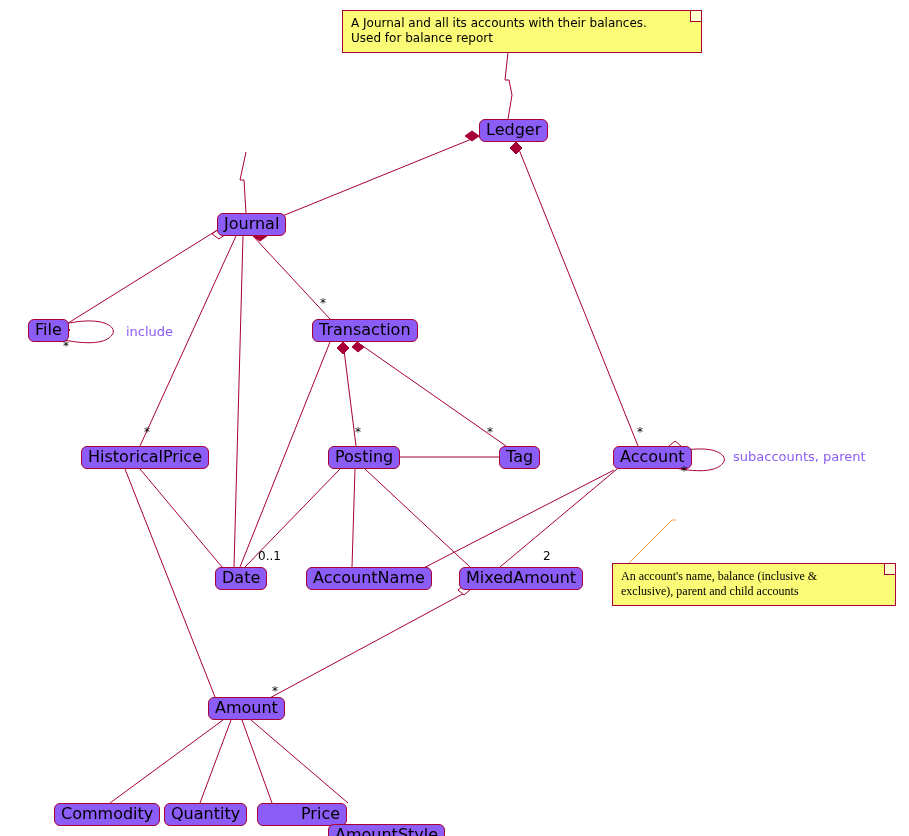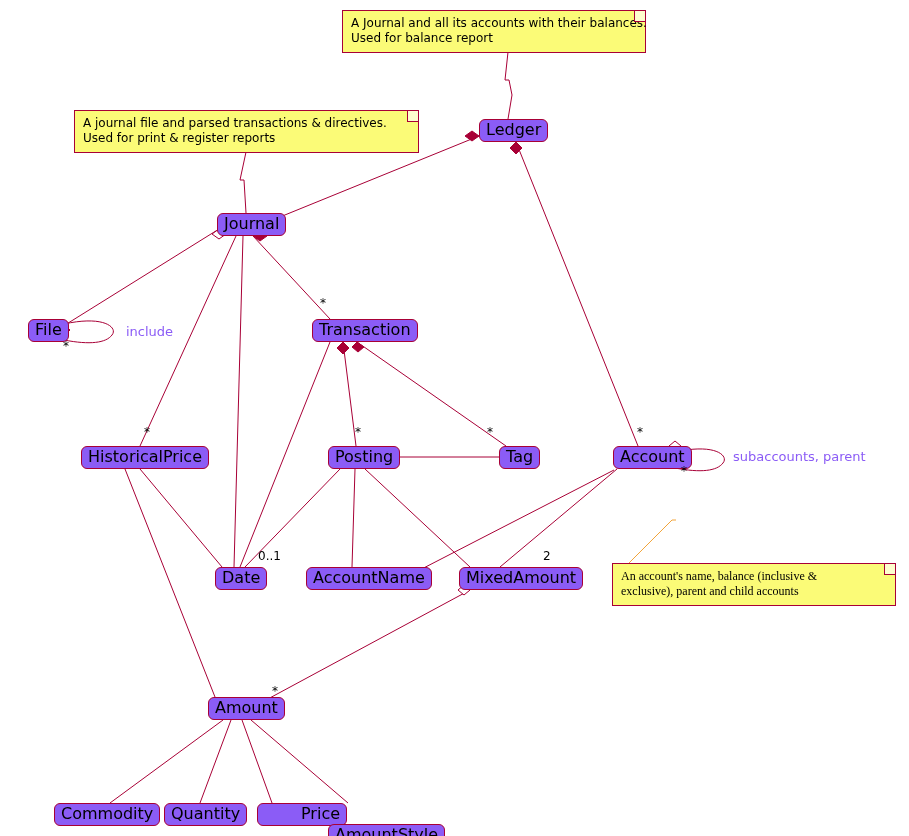--- a/index.html
+++ b/index.html
@@ -157,24 +157,22 @@
   <div class="cls" style="left:613px;top:446px;"><span>Account</span></div>
   <div class="cls" style="left:215px;top:567px;"><span>Date</span></div>
   <div class="cls" style="left:306px;top:567px;"><span>AccountName</span></div>
   <div class="cls" style="left:459px;top:567px;text-align:center;"><span>MixedAmount</span></div>
   <div class="cls" style="left:208px;top:697px;"><span>Amount</span></div>
   <div class="cls" style="left:54px;top:803px;"><span>Commodity</span></div>
   <div class="cls" style="left:164px;top:803px;"><span>Quantity</span></div>
   <div class="cls" style="left:257px;top:803px;padding-left:43px;"><span>Price</span></div>
   <div class="cls" style="left:328px;top:803px;margin-top:21px;"><span>AmountStyle</span></div>
 
-  <div class="note" style="left:342px;top:10px;width:304px;"><span class="fold"></span><span>A Journal and all its accounts with their balances.
+  <div class="note" style="left:342px;top:10px;width:360px;"><span class="fold"></span><span>A Journal and all its accounts with their balances.
 Used for balance report</span></div>
-  <div class="note" style="left:74px;top:110px;width:345px;"><span class="fold"></span><span>A journal file and parsed transactions &amp; directives.
-Used for print &amp; register reports</span></div>
   <div class="note" style="left:612px;top:563px;width:284px;font-family:Liberation Serif, serif;"><span class="fold"></span><span>An account's name, balance (inclusive &amp;
 exclusive), parent and child accounts</span></div>
 
   <div class="lbl" style="left:126px;top:324px;">include</div>
   <div class="lbl" style="left:733px;top:449px;">subaccounts, parent</div>
 
   <div class="mult" style="left:63px;top:339px;">*</div>
   <div class="mult" style="left:144px;top:425px;">*</div>
   <div class="mult" style="left:320px;top:296px;">*</div>
   <div class="mult" style="left:355px;top:425px;">*</div>

